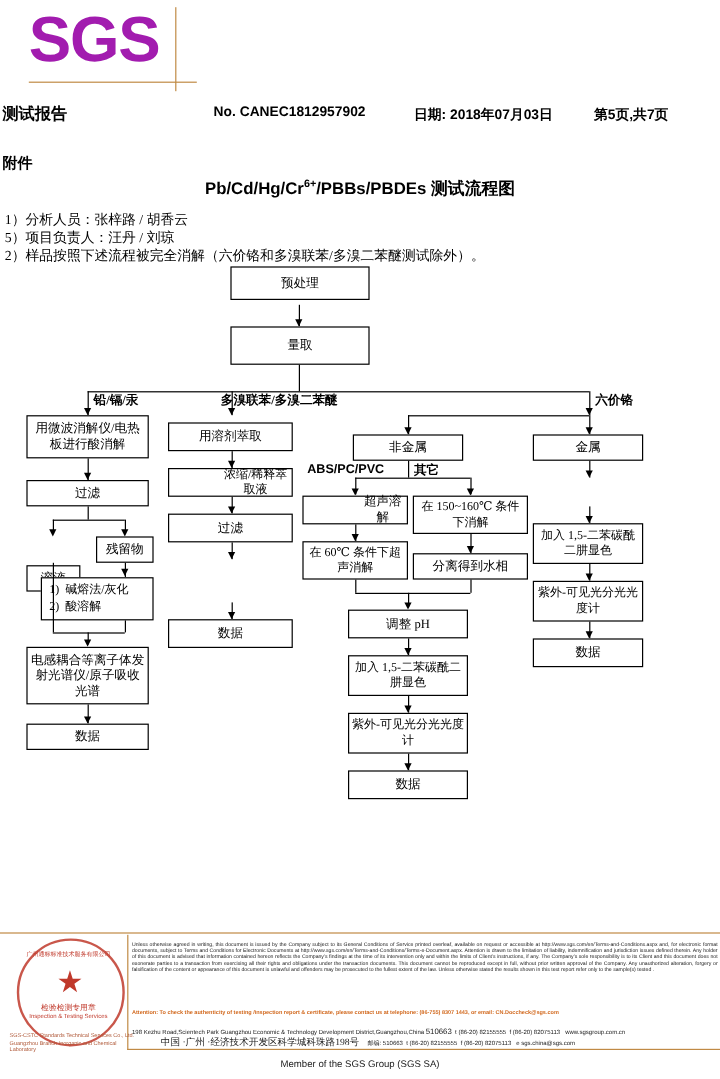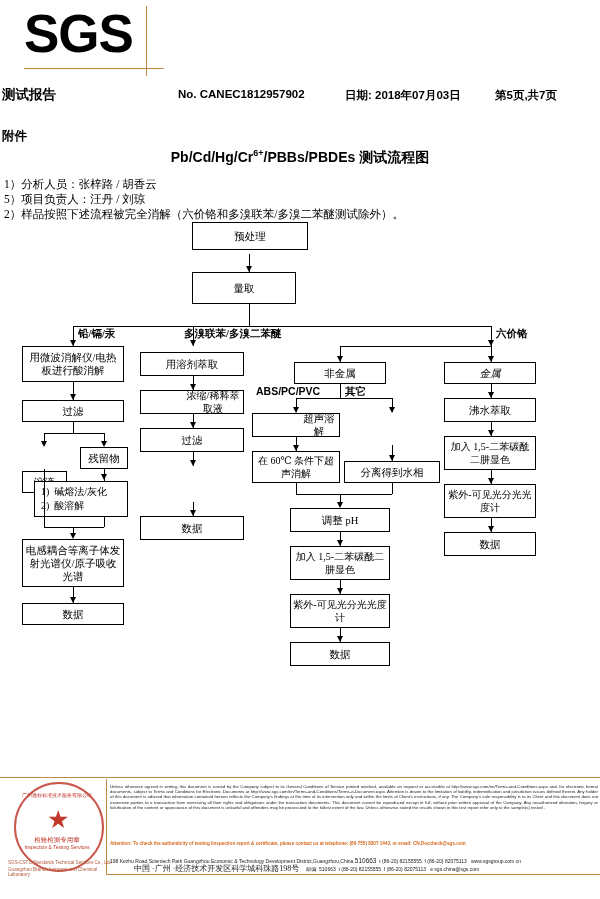--- a/index.html
+++ b/index.html
@@ -8,21 +8,21 @@
     font-family:"Liberation Serif","DejaVu Serif",serif;
     color:#000;position:relative;overflow:hidden;
   }
   .page{position:relative;width:600px;height:899px;}
 
   
   .logo-wrap{position:absolute;left:24px;top:6px;width:116px;height:60px;}
   .logo-text{
     font-family:"Liberation Sans","DejaVu Sans",sans-serif;
     font-weight:bold;font-size:53px;line-height:56px;
-    color:#000000;letter-spacing:-1px;
+    color:#a21caf;letter-spacing:-1px;
   }
   .logo-vline{position:absolute;left:122px;top:0;width:1px;height:70px;background:#c08a45;}
   .logo-hline{position:absolute;left:0;top:62px;width:140px;height:1px;background:#c08a45;}
 
   .hdr-row{
     position:absolute;left:0;top:86px;width:600px;height:20px;
     font-family:"Liberation Sans","DejaVu Sans",sans-serif;
   }
   .hdr-title{position:absolute;left:2px;top:0;font-size:13.5px;font-weight:bold;}
   .hdr-no{position:absolute;left:178px;top:2px;font-size:11.5px;font-weight:bold;}
@@ -156,21 +156,21 @@
     <div class="note-line">1）分析人员：张梓路 / 胡香云</div>
     <div class="note-line">5）项目负责人：汪丹 / 刘琼</div>
     <div class="note-line">2）样品按照下述流程被完全消解（六价铬和多溴联苯/多溴二苯醚测试除外）。</div>
   </div>
 
   <div class="chart">
 
     <div class="box" style="left:192px;top:222px;width:116px;height:28px;">预处理</div>
     <div class="edge v" style="left:249px;top:254px;height:18px;"></div>
     <div class="arrow" style="left:246px;top:266px;"></div>
-    <div class="box" style="left:192px;top:272px;width:104px;height:32px;">量取</div>
+    <div class="box" style="left:192px;top:272px;width:116px;height:32px;">量取</div>
     <div class="edge v" style="left:249px;top:304px;height:22px;"></div>
 
     <div class="edge h" style="left:73px;top:326px;width:418px;"></div>
     <div class="edge v" style="left:73px;top:326px;height:20px;"></div>
     <div class="arrow" style="left:70px;top:340px;"></div>
     <div class="edge v" style="left:193px;top:326px;height:20px;"></div>
     <div class="arrow" style="left:190px;top:340px;"></div>
     <div class="edge v" style="left:491px;top:326px;height:20px;"></div>
     <div class="arrow" style="left:488px;top:340px;"></div>
 
@@ -226,33 +226,34 @@
     <div class="arrow" style="left:190px;top:510px;"></div>
     <div class="box" style="left:140px;top:516px;width:104px;height:24px;">数据</div>
 
     <div class="edge h" style="left:340px;top:346px;width:151px;"></div>
     <div class="edge v" style="left:340px;top:346px;height:16px;"></div>
     <div class="arrow" style="left:337px;top:356px;"></div>
     <div class="edge v" style="left:491px;top:346px;height:16px;"></div>
     <div class="arrow" style="left:488px;top:356px;"></div>
 
     <div class="box" style="left:294px;top:362px;width:92px;height:22px;">非金属</div>
-    <div class="box" style="left:444px;top:362px;width:92px;height:22px;font-style:italic;">金属</div>
+    <div class="box" style="left:444px;top:362px;width:92px;height:22px;">金属</div>
 
     <div class="edge v" style="left:340px;top:384px;height:14px;"></div>
     <div class="edge h" style="left:296px;top:398px;width:96px;"></div>
     <div class="edge v" style="left:296px;top:398px;height:14px;"></div>
     <div class="arrow" style="left:293px;top:407px;"></div>
     <div class="edge v" style="left:392px;top:398px;height:14px;"></div>
     <div class="arrow" style="left:389px;top:407px;"></div>
 
     <div class="blabel" style="left:256px;top:385px;font-family:'Liberation Sans',sans-serif;">ABS/PC/PVC</div>
     <div class="blabel" style="left:345px;top:385px;">其它</div>
 
     <div class="box" style="left:252px;top:413px;width:88px;height:24px;padding-left:48px;">超声溶解</div>
+    <div class="box" style="left:344px;top:413px;width:96px;height:32px;font-size:10px;">在 150~160℃ 条件下消解</div>
 
     <div class="edge v" style="left:296px;top:437px;height:14px;"></div>
     <div class="arrow" style="left:293px;top:445px;"></div>
     <div class="edge v" style="left:392px;top:445px;height:16px;"></div>
     <div class="arrow" style="left:389px;top:455px;"></div>
 
     <div class="box" style="left:252px;top:451px;width:88px;height:32px;font-size:10px;">在 60℃ 条件下超声消解</div>
     <div class="box" style="left:344px;top:461px;width:96px;height:22px;">分离得到水相</div>
 
     <div class="edge v" style="left:296px;top:483px;height:11px;"></div>
@@ -267,21 +268,20 @@
     <div class="box" style="left:290px;top:546px;width:100px;height:34px;font-size:10px;">加入 1,5-二苯碳酰二肼显色</div>
     <div class="edge v" style="left:340px;top:580px;height:14px;"></div>
     <div class="arrow" style="left:337px;top:588px;"></div>
     <div class="box" style="left:290px;top:594px;width:100px;height:34px;font-size:10px;">紫外-可见光分光光度计</div>
     <div class="edge v" style="left:340px;top:628px;height:14px;"></div>
     <div class="arrow" style="left:337px;top:636px;"></div>
     <div class="box" style="left:290px;top:642px;width:100px;height:24px;">数据</div>
 
     <div class="edge v" style="left:491px;top:384px;height:14px;"></div>
     <div class="arrow" style="left:488px;top:392px;"></div>
-    <div class="box" style="left:444px;top:398px;width:92px;height:24px;">沸水萃取</div>
     <div class="edge v" style="left:491px;top:422px;height:14px;"></div>
     <div class="arrow" style="left:488px;top:430px;"></div>
     <div class="box" style="left:444px;top:436px;width:92px;height:34px;font-size:10px;">加入 1,5-二苯碳酰二肼显色</div>
     <div class="edge v" style="left:491px;top:470px;height:14px;"></div>
     <div class="arrow" style="left:488px;top:478px;"></div>
     <div class="box" style="left:444px;top:484px;width:92px;height:34px;font-size:10px;">紫外-可见光分光光度计</div>
     <div class="edge v" style="left:491px;top:518px;height:14px;"></div>
     <div class="arrow" style="left:488px;top:526px;"></div>
     <div class="box" style="left:444px;top:532px;width:92px;height:24px;">数据</div>
   </div>
@@ -312,14 +312,15 @@
 
   <div class="addr2">
     <span class="cn">中国 ·广州 ·经济技术开发区科学城科珠路198号</span>&nbsp;&nbsp;&nbsp;&nbsp;
     <span>邮编: 510663</span>&nbsp;
     <span>t (86-20) 82155555</span>&nbsp;
     <span>f (86-20) 82075113</span>&nbsp;&nbsp;
     <span>e sgs.china@sgs.com</span>
   </div>
 
   <div class="foot-rule2"></div>
+  <div class="member">Member of the SGS Group (SGS SA)</div>
 
 </div>
 
 </body></html>

